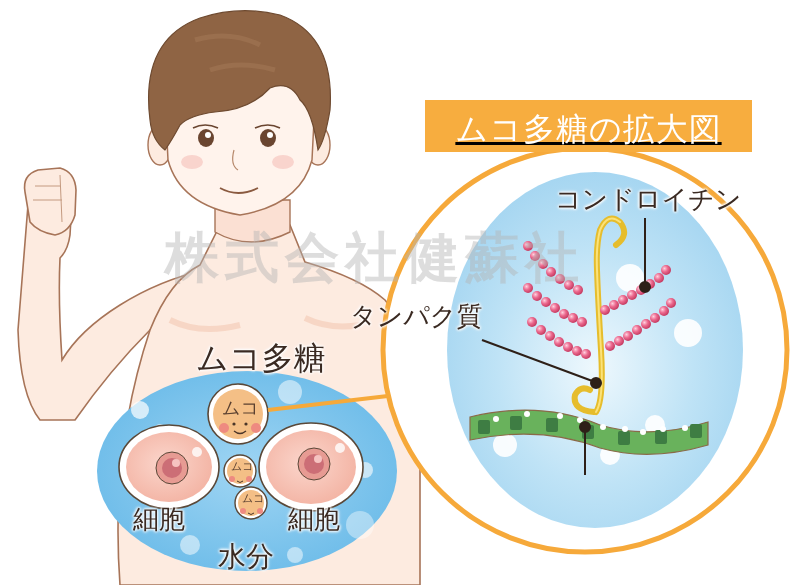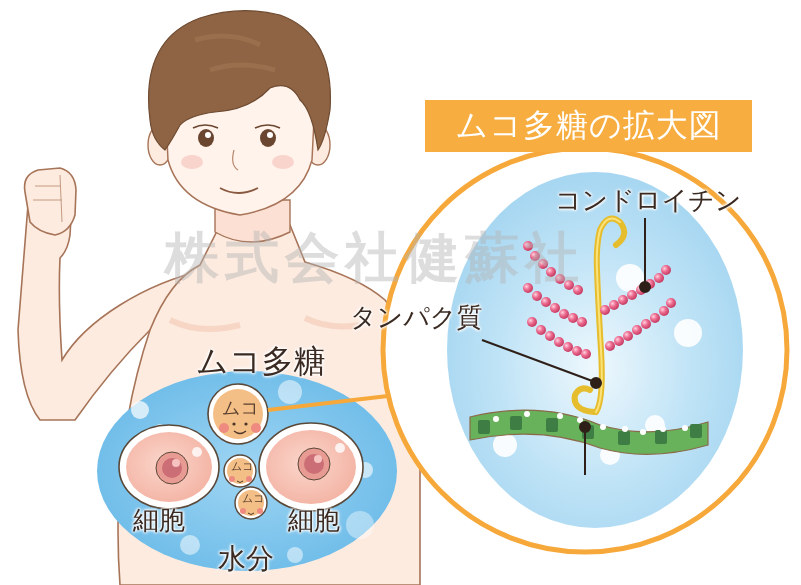--- a/index.html
+++ b/index.html
@@ -1,19 +1,19 @@
 <!DOCTYPE html>
 <html><head>
 <meta charset="utf-8">
 <style>
   * { margin: 0; padding: 0; box-sizing: border-box; }
   body { width: 801px; height: 585px; background: #ffffff; overflow: hidden; position: relative; font-family: "DejaVu Sans", sans-serif; }
   #stage { position: absolute; left: 0; top: 0; width: 801px; height: 585px; }
-  .label { position: absolute; color: #3a2a22; font-family: Liberation Serif, serif; white-space: nowrap; line-height: 1; text-shadow: 0 0 3px #fff, 0 0 3px #fff, 0 0 3px #fff, 0 0 4px #fff; }
-  .title-box { position: absolute; left: 425px; top: 100px; width: 327px; height: 52px; background: #f7ad3f; display: flex; align-items: center; justify-content: center; }
+  .label { position: absolute; color: #3a2a22; font-family: Liberation Mono, monospace; white-space: nowrap; line-height: 1; text-shadow: 0 0 3px #fff, 0 0 3px #fff, 0 0 3px #fff, 0 0 4px #fff; }
+  .title-box { position: absolute; left: 425px; top: 100px; width: 327px; height: 52px; background: #f7ad3f; display: flex; align-items: flex-end; justify-content: center; text-decoration: underline; }
   .title-text { color: #ffffff; font-size: 32px; font-family: "DejaVu Sans", sans-serif; letter-spacing: 1px; }
   .watermark { position: absolute; left: 165px; top: 222px; font-size: 54px; font-weight: bold; color: rgba(180,180,180,0.45); letter-spacing: 6px; white-space: nowrap; font-family: "DejaVu Sans", sans-serif; }
   .muco-small { position: absolute; color: #5a4030; font-size: 11px; }
 </style>
 </head>
 <body>
 
 <div id="stage">
 
   <svg width="801" height="585" viewBox="0 0 801 585" style="position:absolute;left:0;top:0;">

